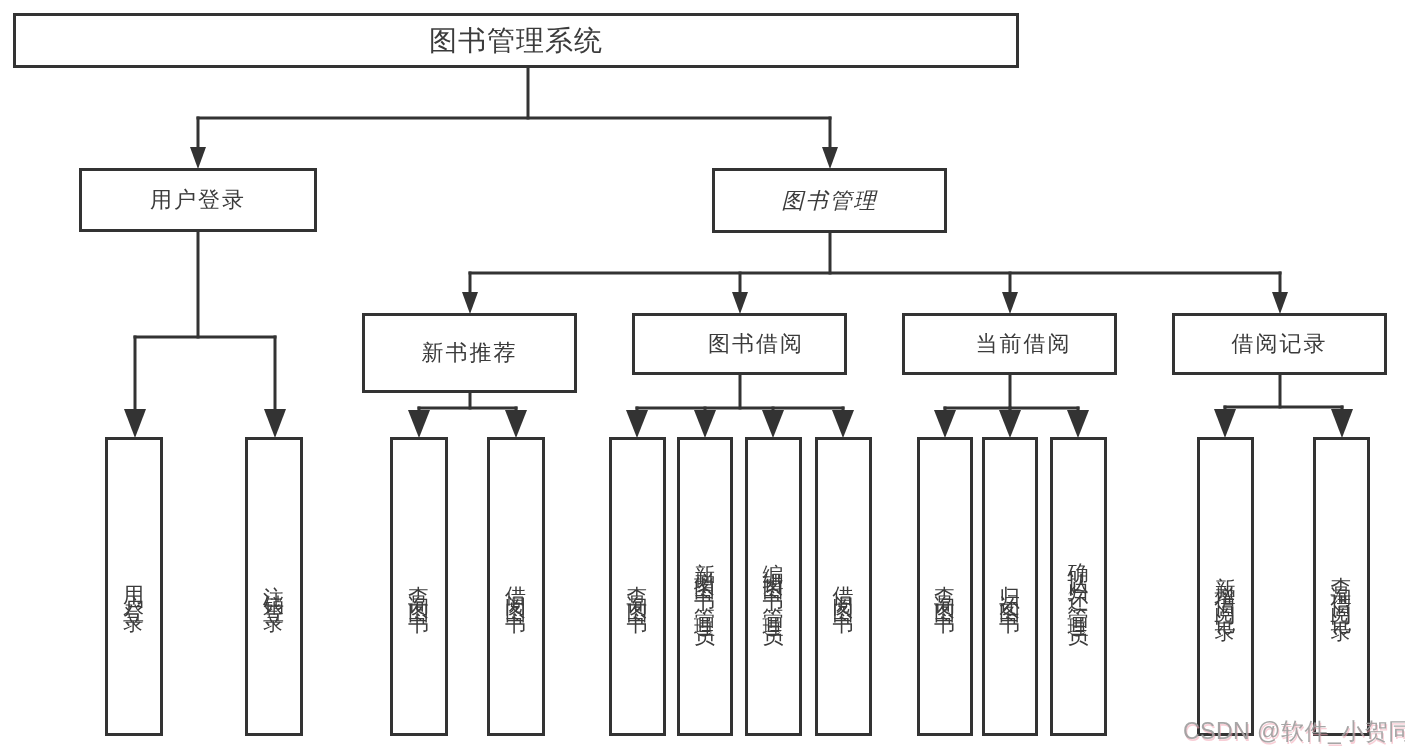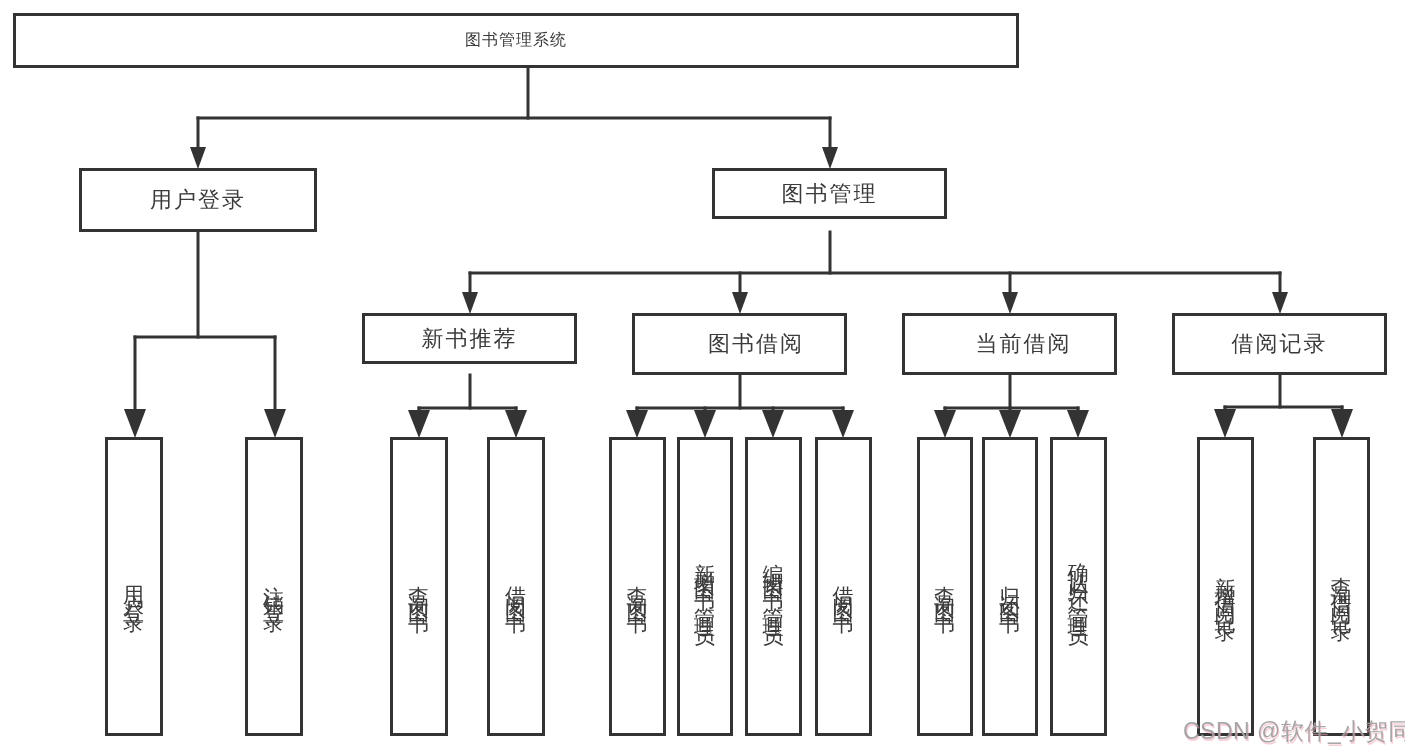--- a/index.html
+++ b/index.html
@@ -13,21 +13,21 @@
   #connectors{position:absolute;left:0;top:0;width:1405px;height:747px;}
   #connectors path{stroke:#333333;stroke-width:3;fill:none;stroke-linecap:square;}
   #connectors polygon{fill:#333333;stroke:none;}
   .node{
     position:absolute;box-sizing:border-box;
     background:#ffffff;border:3px solid #333333;
     display:flex;align-items:center;justify-content:center;
     color:#3b3b3b;
   }
   .h-node{font-size:22px;letter-spacing:2px;white-space:nowrap;}
-  .root{font-size:16px;letter-spacing:1px;}
+  .root{font-size:28px;letter-spacing:1px;}
   .leaf{top:437px;height:299px;}
   .vtext{
     writing-mode:vertical-lr;text-orientation:mixed;
     font-size:21px;line-height:1;letter-spacing:9px;
     color:#3b3b3b;white-space:nowrap;
   }
   #watermark{
     position:absolute;left:1183px;top:716px;z-index:10;
     font-size:23px;color:rgba(158,158,158,0.92);
     letter-spacing:0.5px;white-space:nowrap;
@@ -101,25 +101,25 @@
       <polygon points="1342,438 1331,409 1353,409"></polygon>
   </svg>
 
   <div class="node root" style="left:13px;top:13px;width:1006px;height:55px;">
     <span>图书管理系统</span>
   </div>
 
   <div class="node h-node" style="left:79px;top:168px;width:238px;height:64px;">
     <span>用户登录</span>
   </div>
-  <div class="node h-node" style="left:712px;top:168px;width:235px;height:51px;">
+  <div class="node h-node" style="left:712px;top:168px;width:235px;height:65px;font-style:italic;">
     <span>图书管理</span>
   </div>
 
-  <div class="node h-node" style="left:362px;top:313px;width:215px;height:51px;">
+  <div class="node h-node" style="left:362px;top:313px;width:215px;height:80px;">
     <span>新书推荐</span>
   </div>
   <div class="node h-node" style="left:632px;top:313px;width:215px;height:62px;padding-left:33px;">
     <span>图书借阅</span>
   </div>
   <div class="node h-node" style="left:902px;top:313px;width:215px;height:62px;padding-left:28px;">
     <span>当前借阅</span>
   </div>
   <div class="node h-node" style="left:1172px;top:313px;width:215px;height:62px;">
     <span>借阅记录</span>

